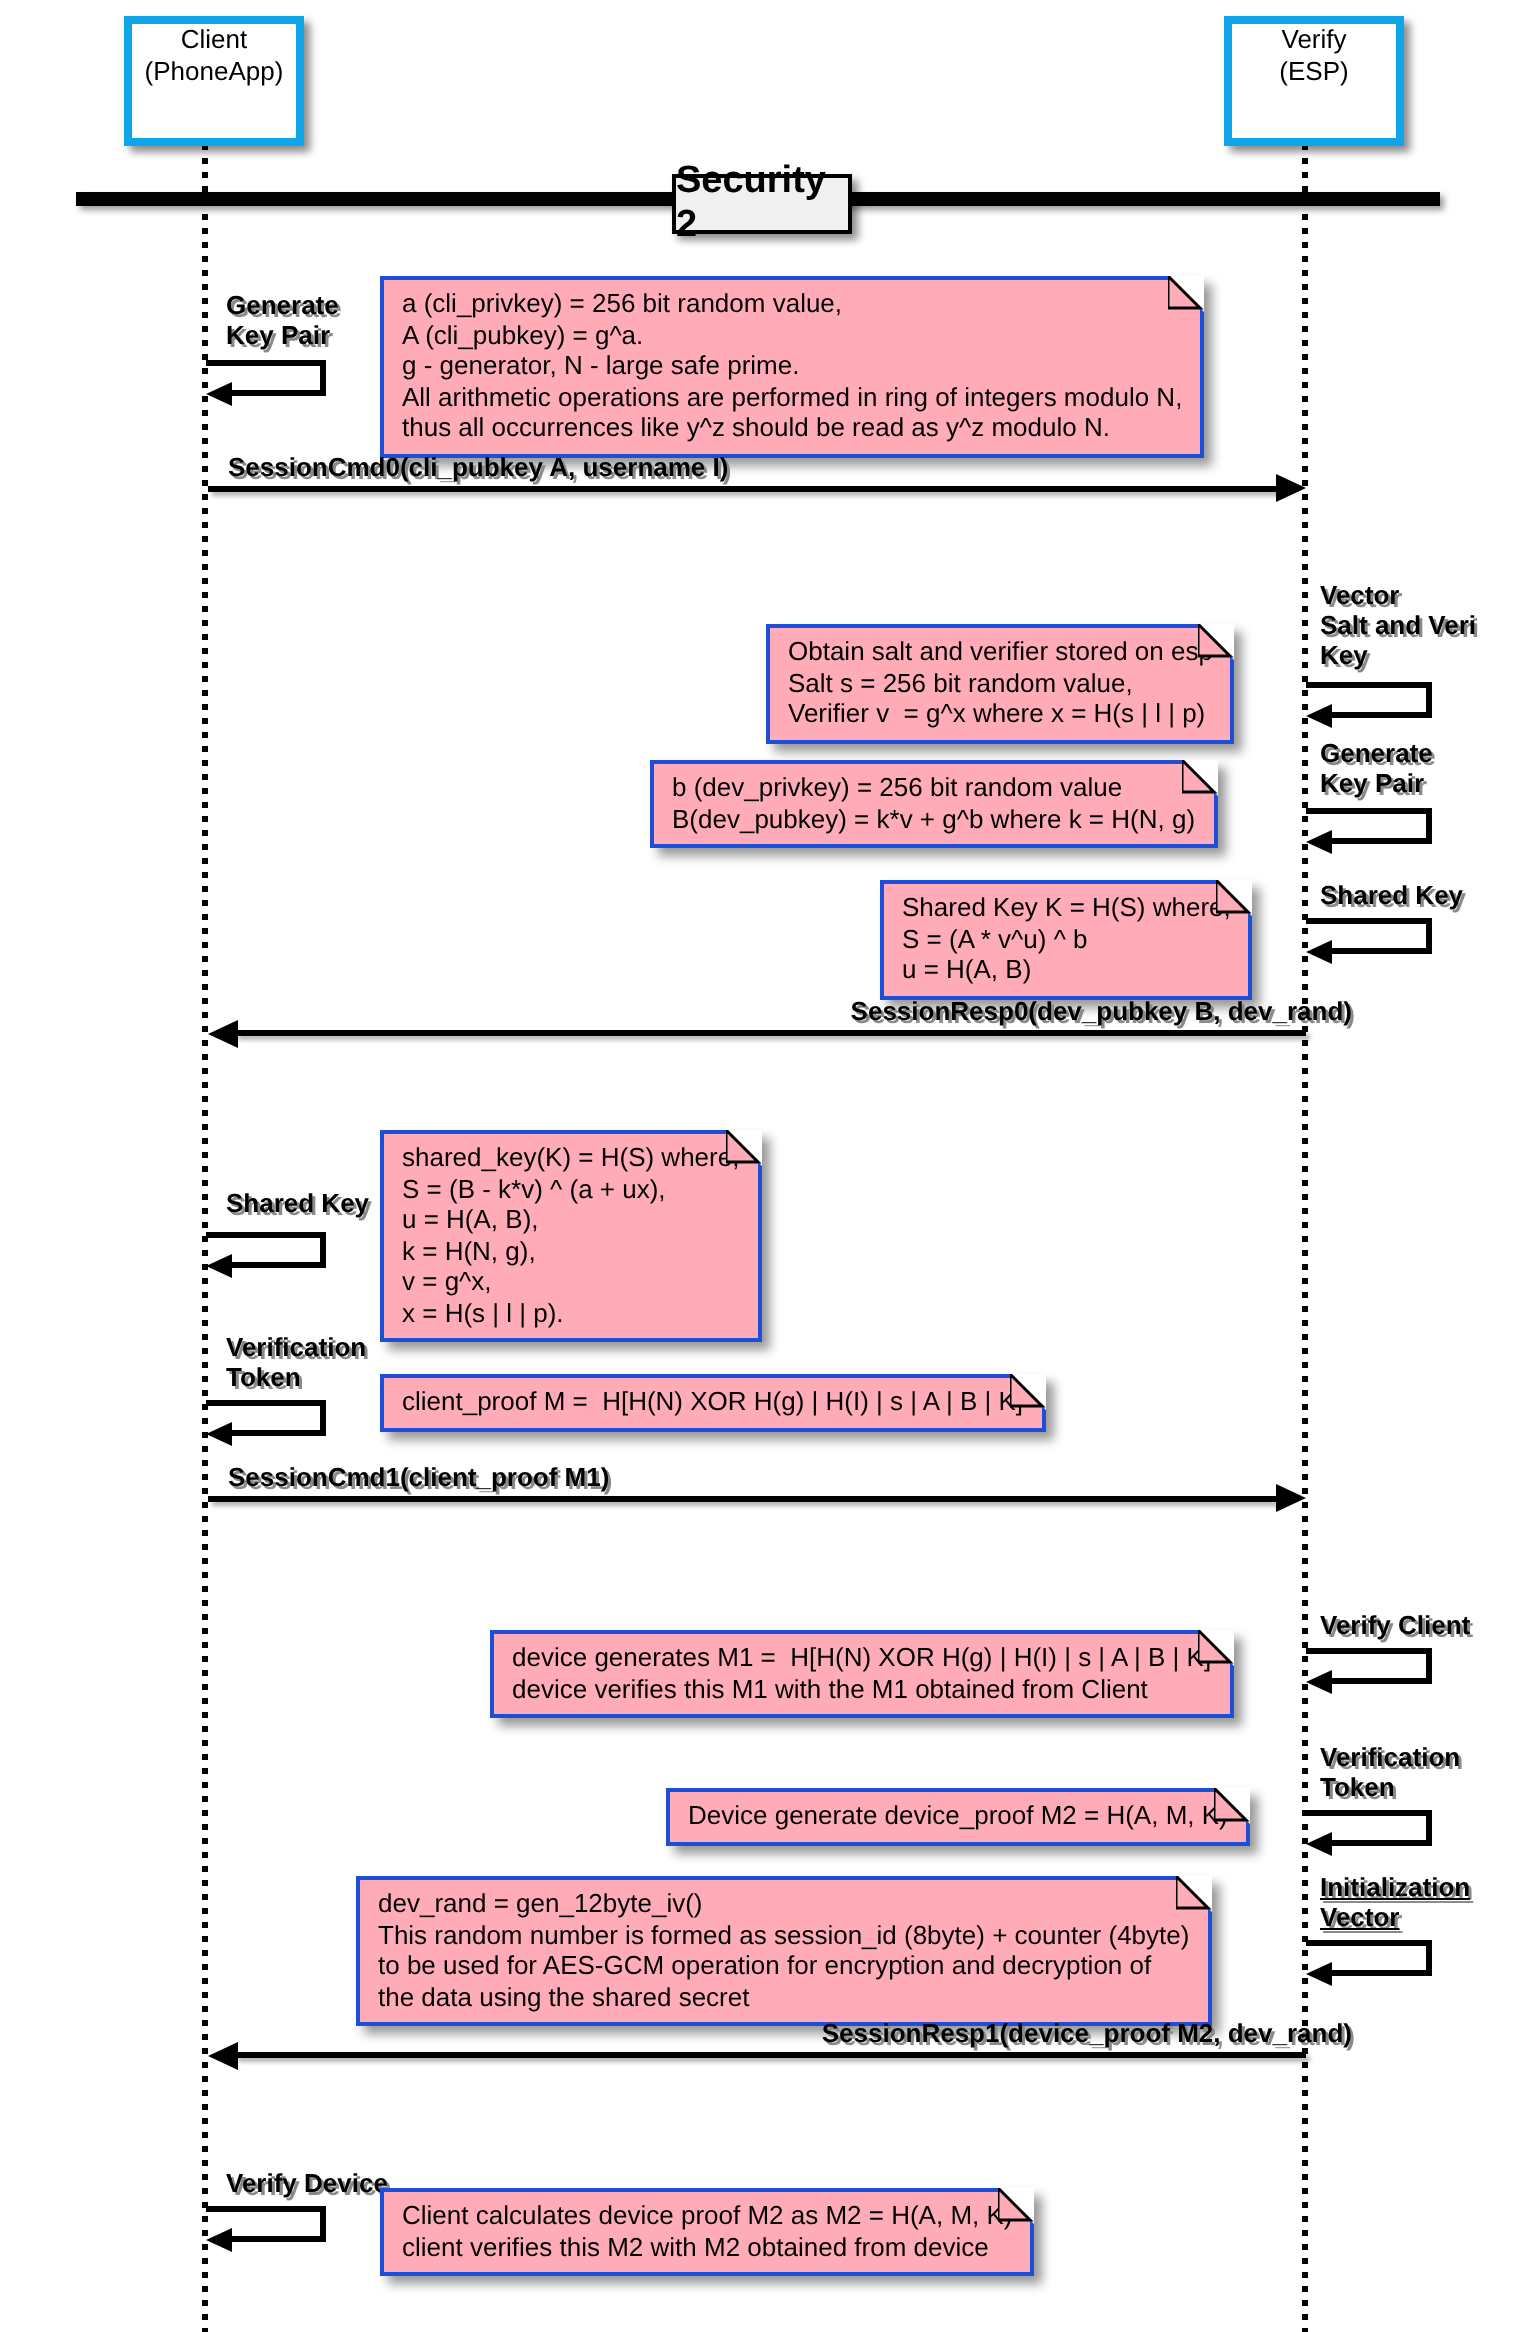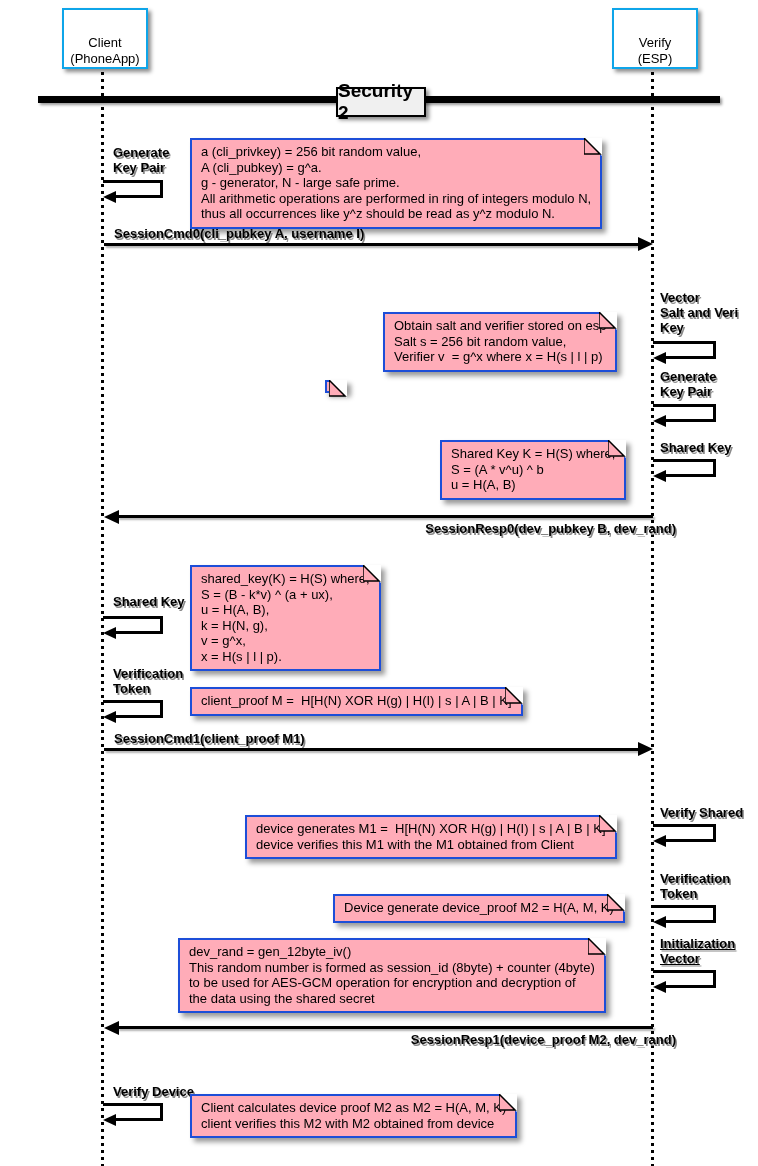--- a/index.html
+++ b/index.html
@@ -1,21 +1,21 @@
 <!DOCTYPE html>
 <html><head>
 <meta charset="utf-8">
 <style>
   html,body{margin:0;padding:0;background:#fff;}
   #canvas{position:relative;width:758px;height:1166px;background:#ffffff;overflow:hidden;
           font-family:"Liberation Sans","DejaVu Sans",sans-serif;color:#000;}
 
   
-  .actor{position:absolute;width:82px;height:57px;background:#fff;border:2px solid #0ea5e9;
-         box-shadow:3px 3px 4px rgba(0,0,0,.45);display:flex;align-items:flex-end;justify-content:center;}
+  .actor{position:absolute;width:82px;height:57px;background:#fff;border:4px solid #0ea5e9;
+         box-shadow:3px 3px 4px rgba(0,0,0,.45);display:flex;align-items:flex-start;justify-content:center;}
   .actor-label{font-size:13px;line-height:16px;text-align:center;white-space:pre;}
 
   
   .lifeline{position:absolute;width:3px;top:65px;height:1101px;
             background:repeating-linear-gradient(to bottom,#000 0 3px,transparent 3px 7px);}
 
   
   .div-bar{position:absolute;left:38px;top:96px;width:682px;height:7px;background:#000;
            box-shadow:2px 2px 3px rgba(0,0,0,.4);}
   .div-label{position:absolute;left:336px;top:87px;width:86px;height:26px;background:#f0f0f0;
@@ -43,21 +43,21 @@
                  border-right:13px solid #000;}
 
   
   .msg-line{position:absolute;height:3px;background:#000;box-shadow:2px 2px 2px rgba(0,0,0,.3);}
   .ah-r{position:absolute;width:0;height:0;border-top:7px solid transparent;
         border-bottom:7px solid transparent;border-left:15px solid #000;}
   .ah-l{position:absolute;width:0;height:0;border-top:7px solid transparent;
         border-bottom:7px solid transparent;border-right:15px solid #000;}
   .msg-label{position:absolute;font-size:13px;font-weight:bold;white-space:nowrap;
              text-shadow:1.5px 1.5px 0 #8a8a8a;}
-  .msg-label.right{text-align:right;margin-top:23px;}
+  .msg-label.right{text-align:right;}
 </style>
 </head>
 <body>
 
 <div id="canvas">
 
   <div class="lifeline" style="left:101px;"></div>
   <div class="lifeline" style="left:651px;"></div>
 
   <div class="actor" style="left:62px;top:8px;">
@@ -124,20 +124,22 @@
       <div class="l-right"></div>
       <div class="l-bottom"></div>
       <div class="l-arrow"></div>
   </div>
 
   <div class="note" style="left:325px;top:380px;">
     <svg class="fold" width="18" height="18" viewBox="0 0 18 18">
       <polygon points="0,0 18,0 18,18" fill="#ffffff"></polygon>
       <polygon points="0,0 0,16 16,16" fill="#FFACB8" stroke="#000" stroke-width="1.5"></polygon>
     </svg>
+    <div class="note-text">b (dev_privkey) = 256 bit random value
+B(dev_pubkey) = k*v + g^b where k = H(N, g)</div>
   </div>
 
   <div class="self-label" style="left:660px;top:440px;">Shared Key</div>
   <div class="loop" style="left:653px;top:459px;width:63px;">
     <div class="l-top"></div>
       <div class="l-right"></div>
       <div class="l-bottom"></div>
       <div class="l-arrow"></div>
   </div>
 
@@ -190,21 +192,21 @@
       <polygon points="0,0 18,0 18,18" fill="#ffffff"></polygon>
       <polygon points="0,0 0,16 16,16" fill="#FFACB8" stroke="#000" stroke-width="1.5"></polygon>
     </svg>
     <div class="note-text">client_proof M =  H[H(N) XOR H(g) | H(I) | s | A | B | K]</div>
   </div>
 
   <div class="msg-label" style="left:114px;top:731px;">SessionCmd1(client_proof M1)</div>
   <div class="msg-line" style="left:104px;top:748px;width:536px;"></div>
   <div class="ah-r" style="left:638px;top:742px;"></div>
 
-  <div class="self-label" style="left:660px;top:805px;">Verify Shared</div>
+  <div class="self-label" style="left:660px;top:805px;">Verify Client</div>
   <div class="loop" style="left:653px;top:824px;width:63px;">
     <div class="l-top"></div>
       <div class="l-right"></div>
       <div class="l-bottom"></div>
       <div class="l-arrow"></div>
   </div>
 
   <div class="note" style="left:245px;top:815px;">
     <svg class="fold" width="18" height="18" viewBox="0 0 18 18">
       <polygon points="0,0 18,0 18,18" fill="#ffffff"></polygon>

